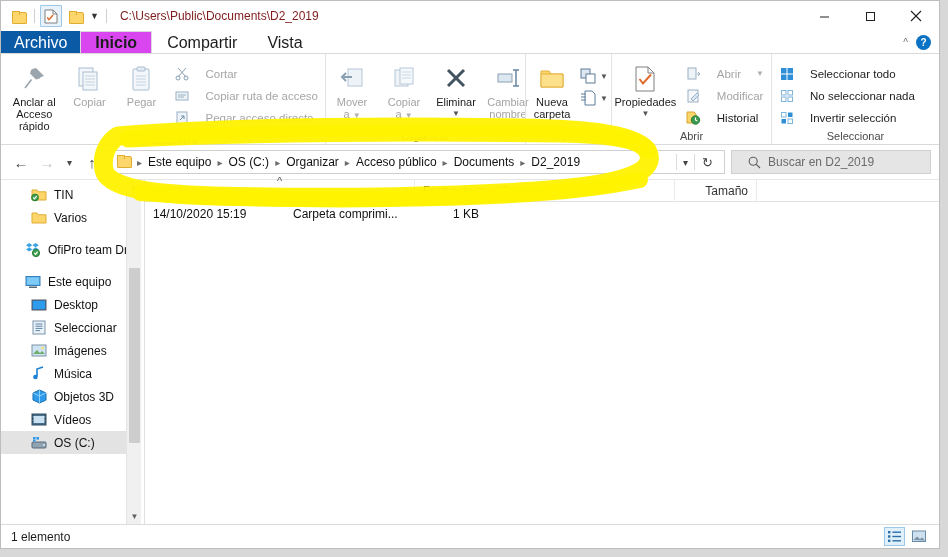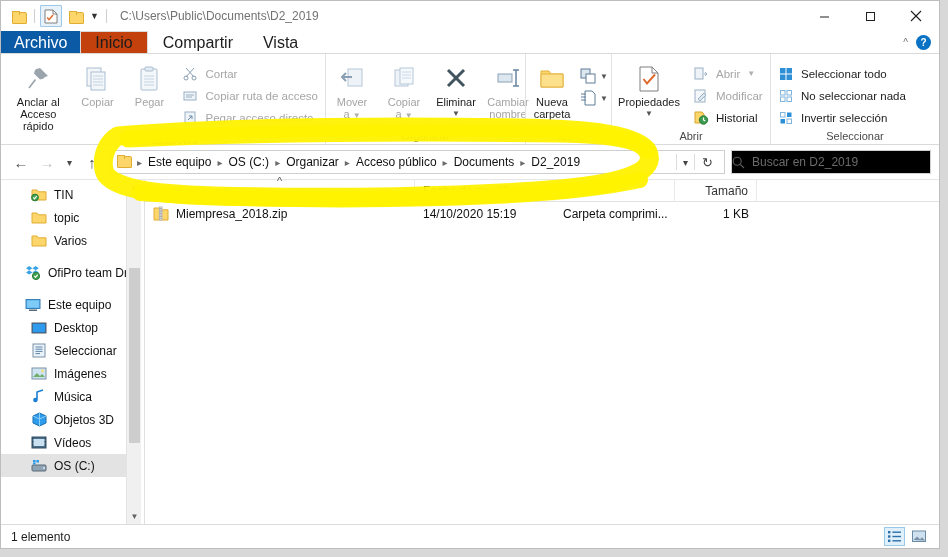--- a/index.html
+++ b/index.html
@@ -38,41 +38,41 @@
   .folder-ico::before {
     content:""; position:absolute; left:0; top:1px; width:13px; height:10px;
     background:#fcd66b; border:1px solid #e0ad32; border-radius:1px 2px 1px 1px;
   }
   .folder-ico::after {
     content:""; position:absolute; left:0; top:0px; width:6px; height:3px;
     background:#fcd66b; border:1px solid #e0ad32; border-bottom:none; border-radius:1px 1px 0 0;
   }
   .qat-chev { font-size:9px; color:#333; padding:0 2px; }
   .title-path {
-    margin-left:10px; font-size:12px; color:#737373; white-space:nowrap;
+    margin-left:10px; font-size:12px; color:#7f1d1d; white-space:nowrap;
   }
   .wincontrols { position:absolute; right:0; top:0; display:flex; }
   .wc {
     width:46px; height:30px; display:flex; align-items:center; justify-content:center;
     font-size:12px; color:#202020;
   }
   .wc svg { display:block; }
 
   
   .tabstrip {
     height:23px; display:flex; align-items:stretch; background:#ffffff;
     border-bottom:1px solid #dadada; flex:0 0 auto; position:relative;
   }
   .tab {
     padding:0 14px; display:flex; align-items:center; font-size:16px;
     color:#1c1c1c; border:1px solid transparent; border-bottom:none;
   }
   .tab.file { background:#0a5aa6; color:#fff; padding:0 12px; }
   .tab.selected {
-    background:#c2410c; border-color:#dadada; position:relative; top:0;
+    background:#d946ef; border-color:#dadada; position:relative; top:0;font-weight:bold;
   }
   .tabstrip-right {
     margin-left:auto; display:flex; align-items:center; gap:8px; padding-right:8px;
   }
   .chev-up { font-size:10px; color:#6d6d6d; }
   .help-btn {
     width:15px; height:15px; border-radius:50%; background:#0a72c4;
     color:#fff; font-size:10px; font-weight:bold;
     display:flex; align-items:center; justify-content:center;
   }
@@ -90,21 +90,21 @@
   }
   .rgroup + .rgroup { border-left:1px solid #e3e3e3; }
   .rbig {
     width:auto; min-width:52px; padding:2px 6px; display:flex; flex-direction:column;
     align-items:center; text-align:center; font-size:11px; line-height:12px; color:#1c1c1c;
   }
   .rbig .ic { height:34px; display:flex; align-items:center; justify-content:center; }
   .rbig.dim { color:#a4a4a4; }
   .rsmalls { display:flex; flex-direction:column; gap:1px; padding:3px 4px 0 4px; }
   .rsmall {
-    display:flex; align-items:center; gap:7px; font-size:11.5px; color:#1c1c1c;
+    display:flex; align-items:center; gap:15px; font-size:11.5px; color:#1c1c1c;
     height:21px; padding:0 3px; white-space:nowrap;
   }
   .rsmall.dim { color:#a6a6a6; }
   .rsmall .ic { width:16px; height:16px; display:flex; align-items:center; justify-content:center; }
   .caret { font-size:8px; color:#555; }
   .caret.dim { color:#b0b0b0; }
   .stack-btns { display:flex; flex-direction:column; gap:6px; padding:8px 4px 0 2px; }
   .stack-btn { display:flex; align-items:center; gap:3px; }
 
   
@@ -124,22 +124,22 @@
     min-width:0;
   }
   .crumb-folder { margin:0 4px 0 2px; }
   .crumb { font-size:12px; color:#111; padding:0 3px; white-space:nowrap; }
   .crumb-arrow { color:#6b6b6b; font-size:10px; padding:0 3px; }
   .crumb-spacer { flex:1; }
   .crumb-drop { color:#444; font-size:10px; padding:0 6px; }
   .crumb-vsep { width:1px; height:16px; background:#dcdcdc; }
   .refresh { color:#444; font-size:13px; padding:0 7px; }
   .searchbox {
-    width:200px; height:24px; border:1px solid #cfcfcf; background:#000000;
-    display:flex; align-items:center; gap:7px; padding:0 0; margin-left:4px;
+    width:200px; height:24px; border:1px solid #cfcfcf; background:#e5e5e5;
+    display:flex; align-items:center; gap:7px; padding:0 16px; margin-left:4px;
   }
   .searchbox .ph { font-size:12px; color:#6b6b6b; }
 
   
   .main { flex:1; display:flex; min-height:0; border-top:1px solid #e6e6e6; }
 
   .navpane {
     width:140px; flex:0 0 140px; background:#fff; position:relative;
     overflow:hidden; padding-top:3px;
   }
@@ -580,28 +580,20 @@
           </svg>
         </span>
         <span>TIN</span>
       </div>
       <div class="nav-item indent2">
         <span class="nav-ico">
           <svg width="16" height="14" viewBox="0 0 16 14">
             <path d="M1 2h5l1.2 1.8H15V12H1z" fill="#fcd66b" stroke="#e0ad32"></path>
           </svg>
         </span>
-        <span>topic</span>
-      </div>
-      <div class="nav-item indent2">
-        <span class="nav-ico">
-          <svg width="16" height="14" viewBox="0 0 16 14">
-            <path d="M1 2h5l1.2 1.8H15V12H1z" fill="#fcd66b" stroke="#e0ad32"></path>
-          </svg>
-        </span>
         <span>Varios</span>
       </div>
 
       <div class="nav-gap"></div>
 
       <div class="nav-item indent1">
         <span class="nav-ico">
           <svg width="16" height="15" viewBox="0 0 16 15">
             <path d="M4.2 1L1 3.2l3.2 2.1L7.4 3.2z" fill="#3aa3e3"></path>
             <path d="M10.6 1L7.4 3.2l3.2 2.1L13.8 3.2z" fill="#3aa3e3"></path>
@@ -720,36 +712,20 @@
 
     <div class="listpane">
       <div class="colheads">
         <div class="ch c-name sorted">Nombre</div>
         <div class="ch c-date">Fecha de modificación</div>
         <div class="ch c-type">Tipo</div>
         <div class="ch c-size num">Tamaño</div>
       </div>
 
       <div class="filerow">
-        <div class="fr c-name">
-          <svg class="zip-ico" viewBox="0 0 16 16">
-            <path d="M1 2h5l1.2 1.8H15V14H1z" fill="#fcd66b" stroke="#e0ad32"></path>
-            <rect x="6.4" y="1" width="2.6" height="13" fill="#f2f2f2" stroke="#b8b8b8"></rect>
-            <g stroke="#9a9a9a" stroke-width="0.9">
-              <line x1="6.6" y1="2.6" x2="8.8" y2="2.6"></line>
-                <line x1="6.6" y1="4.2" x2="8.8" y2="4.2"></line>
-              <line x1="6.6" y1="5.8" x2="8.8" y2="5.8"></line>
-                <line x1="6.6" y1="7.4" x2="8.8" y2="7.4"></line>
-              <line x1="6.6" y1="9" x2="8.8" y2="9"></line>
-                <line x1="6.6" y1="10.6" x2="8.8" y2="10.6"></line>
-              <line x1="6.6" y1="12.2" x2="8.8" y2="12.2"></line>
-            </g>
-          </svg>
-          <span>Miempresa_2018.zip</span>
-        </div>
         <div class="fr c-date">14/10/2020 15:19</div>
         <div class="fr c-type">Carpeta comprimi...</div>
         <div class="fr c-size num">1 KB</div>
       </div>
     </div>
   </div>
 
   <div class="statusbar">
     <span>1 elemento</span>
     <div class="status-views">

